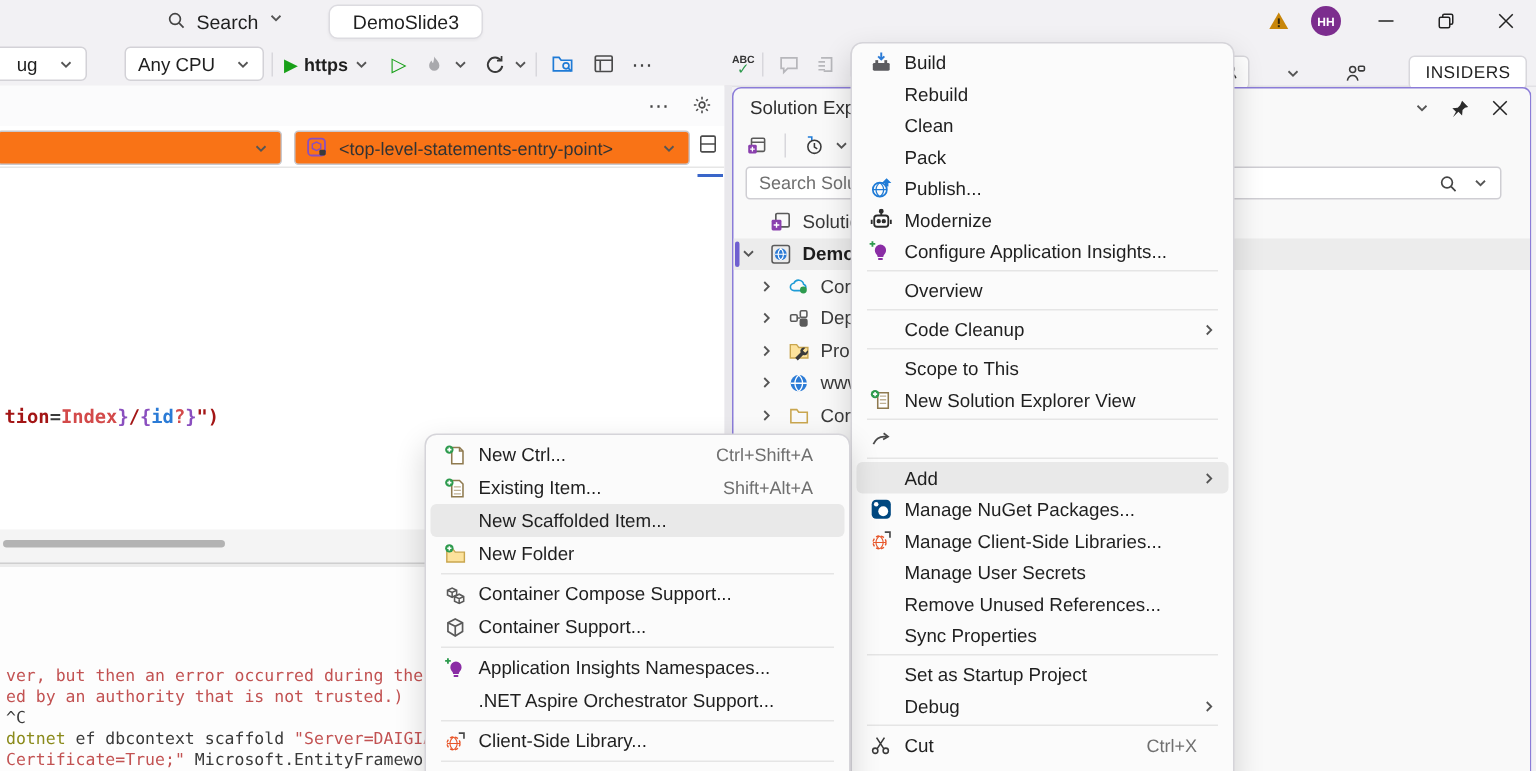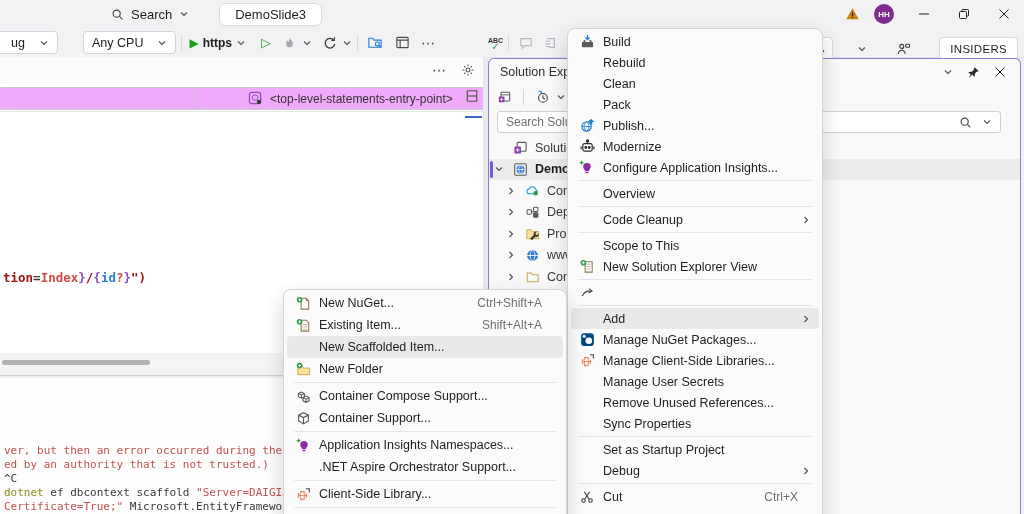--- a/index.html
+++ b/index.html
@@ -5,21 +5,21 @@
   html,body{margin:0;padding:0;}
   body{width:1024px;height:514px;overflow:hidden;background:#f2f1f4;
        font-family:"Liberation Sans",sans-serif;color:#1f1f1f;}
   .app{position:absolute;inset:0;width:1024px;height:514px;}
 
   
   .titlebar{position:absolute;left:0;top:0;width:1024px;height:28px;
             display:flex;align-items:center;background:#f2f1f4;font-size:13px;}
   .tmenu{display:flex;gap:27px;margin-left:33px;}
   .tmenu .mitem{cursor:default;}
-  .tsearch{display:flex;align-items:center;gap:7px;margin-left:24px;}
+  .tsearch{display:flex;gap:7px;margin-left:24px;}
   .titletab{margin-left:30px;background:#fff;border:1px solid #dcdbe0;border-radius:6px;
             padding:3px 15px;font-size:13px;box-shadow:0 1px 2px rgba(0,0,0,.04);}
   .tright{margin-left:auto;display:flex;align-items:center;gap:0;}
   .avatar{width:20px;height:20px;border-radius:50%;background:#7c2d8e;color:#fff;
           font-size:8px;font-weight:bold;display:flex;align-items:center;justify-content:center;margin:0 10px;}
   .wbtn{width:40px;height:28px;display:flex;align-items:center;justify-content:center;}
 
   
   .toolbar{position:absolute;left:0;top:28px;width:1024px;height:29px;display:flex;
            align-items:center;background:#f2f1f4;border-bottom:1px solid #e2e1e5;font-size:12.5px;}
@@ -31,22 +31,22 @@
   .abc{display:flex;flex-direction:column;align-items:center;line-height:6px;margin-top:2px;}
   .abc .t{font-size:7px;font-weight:bold;color:#333;}
   .abc .c{color:#2e9b4e;font-size:10px;}
   .pill{display:flex;align-items:center;background:#fff;border:1px solid #d8d7dc;border-radius:4px;height:21px;padding:0 6px;}
   .insiders{font-size:11.5px;padding:0 10px;letter-spacing:.3px;}
 
   
   .editor{position:absolute;left:0;top:57px;width:483px;height:318px;background:#fff;overflow:hidden;}
   .tabstrip{position:absolute;left:0;top:0;width:483px;height:27px;background:#fbfbfc;}
   .navbar{position:absolute;left:0;top:27px;width:483px;height:27px;background:#fff;border-bottom:1px solid #e6e6e6;}
-  .nav-combo{position:absolute;top:3px;height:21px;background:#f0abfc;border:1px solid #c9c8cd;border-radius:3px;
-             display:flex;align-items:center;font-size:12px;color:#333;padding-left:44px;}
+  .nav-combo{position:absolute;top:3px;height:21px;background:#f97316;border:1px solid #c9c8cd;border-radius:3px;
+             display:flex;align-items:center;font-size:12px;color:#333;}
   .blue-marker{position:absolute;left:465px;top:59px;width:17px;height:2px;background:#3a66c9;}
   .code-line{position:absolute;left:3px;top:213px;font-family:"DejaVu Sans Mono",monospace;
              font-size:12.5px;font-weight:bold;white-space:pre;}
   .hscroll{position:absolute;left:0;top:296px;width:483px;height:22px;background:#f4f4f4;}
   .hthumb{position:absolute;left:2px;top:7px;width:148px;height:5px;border-radius:3px;background:#b3b3b3;}
   .splitter{position:absolute;left:0;top:375px;width:483px;height:3px;background:#ececec;
             border-top:1px solid #cfcfcf;border-bottom:1px solid #dcdcdc;}
 
   
   .terminal{position:absolute;left:0;top:378px;width:483px;height:136px;background:#fdfdfd;overflow:hidden;}
@@ -498,21 +498,21 @@
 
   <div class="menu-item">
         <span class="mi-icon">
           <svg xmlns="http://www.w3.org/2000/svg" width="15" height="15" viewBox="0 0 16 16">
             <path d="M5.5 2.5h5.5l2.5 2.5v9H5.5z" fill="#fff" stroke="#8f7a4f" stroke-width="1.1"></path>
             <path d="M11 2.5V5h2.5" fill="none" stroke="#8f7a4f" stroke-width="1"></path>
             <circle cx="3.8" cy="4" r="3" fill="#2e9b4e"></circle>
             <path d="M3.8 2.5v3M2.3 4h3" stroke="#fff" stroke-width="1.1"></path>
           </svg>
         </span>
-        <span class="mi-label">New NuGet...</span>
+        <span class="mi-label">New Ctrl...</span>
         <span class="mi-shortcut">Ctrl+Shift+A</span>
         <span class="mi-arrow"></span>
       </div>
       <div class="menu-item">
         <span class="mi-icon">
           <svg xmlns="http://www.w3.org/2000/svg" width="15" height="15" viewBox="0 0 16 16">
             <path d="M5.5 2.5h5.5l2.5 2.5v9H5.5z" fill="#fff" stroke="#8f7a4f" stroke-width="1.1"></path>
             <path d="M7 7h5M7 9.5h5M7 12h5" stroke="#bfb092" stroke-width=".9"></path>
             <circle cx="3.8" cy="4" r="3" fill="#2e9b4e"></circle>
             <path d="M3.8 2.5v3M2.3 4h3" stroke="#fff" stroke-width="1.1"></path>

